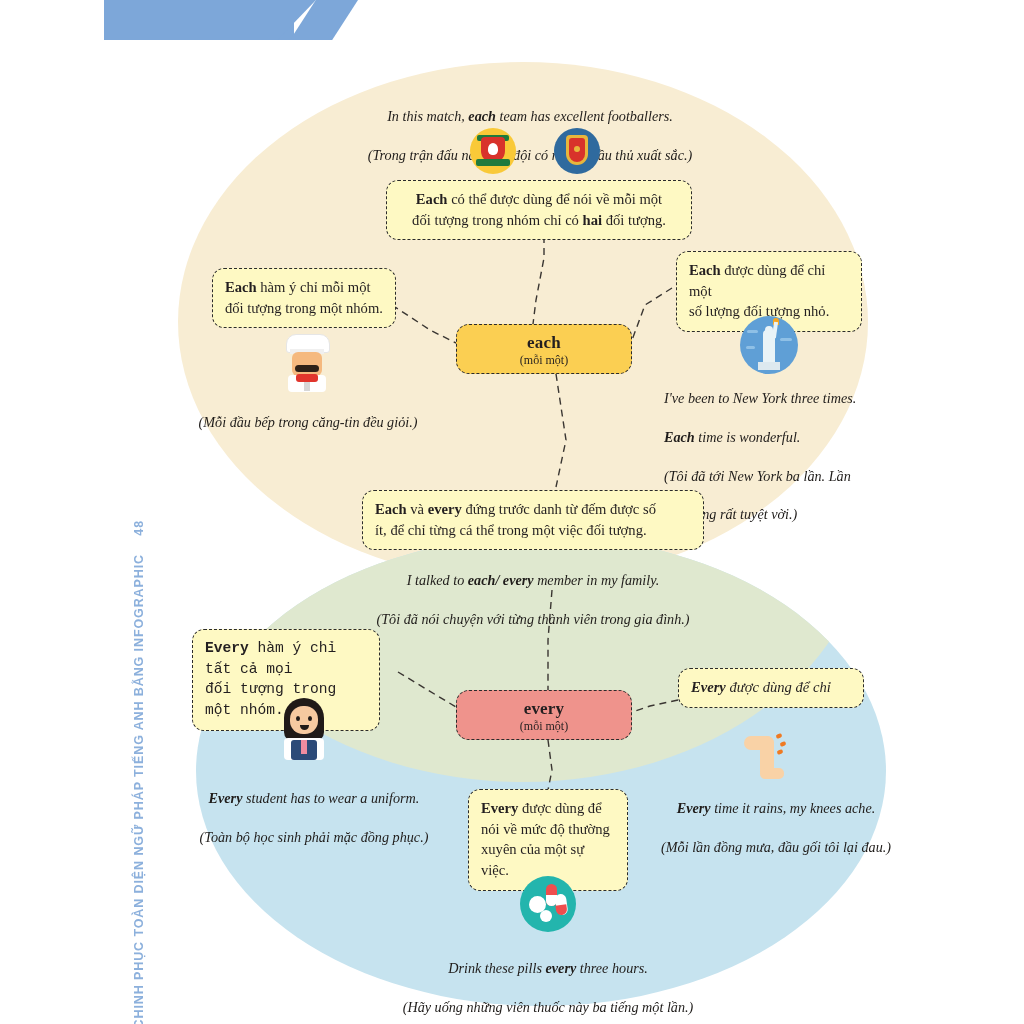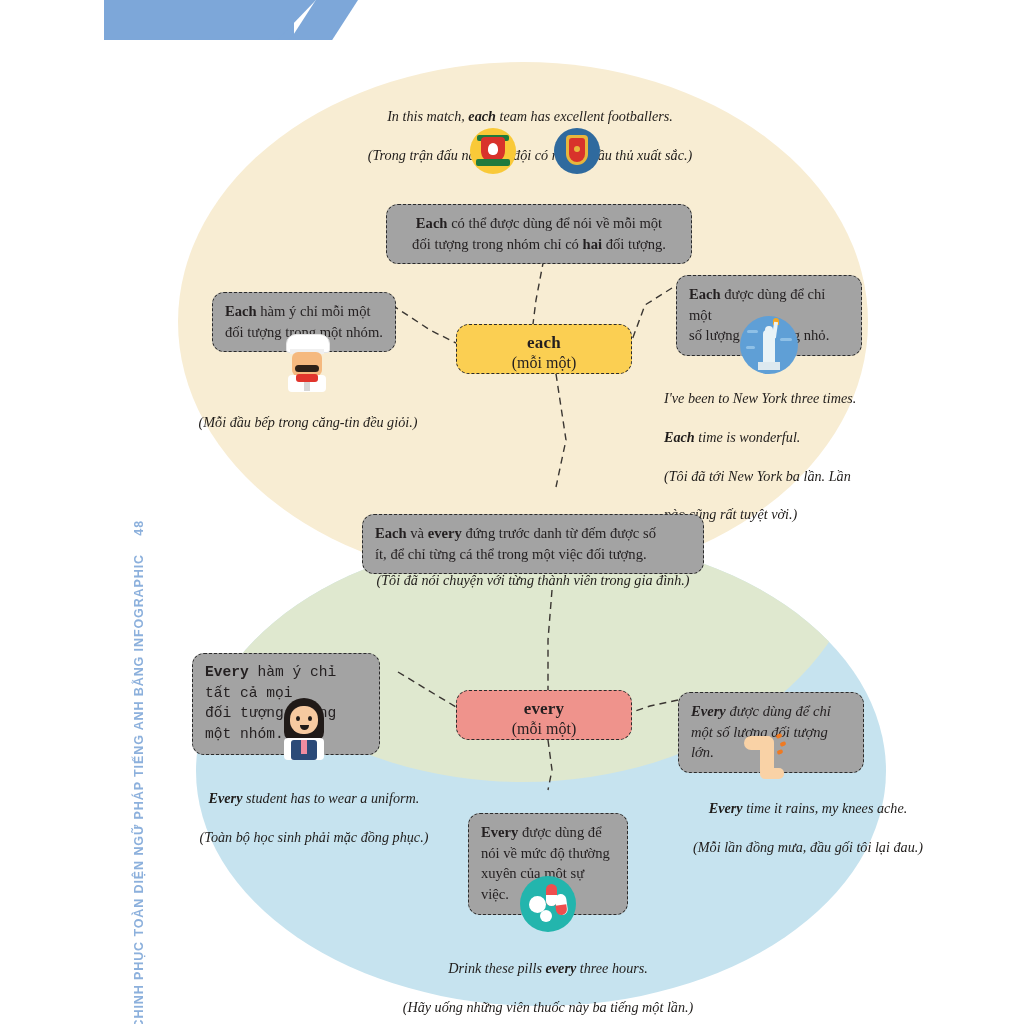--- a/index.html
+++ b/index.html
@@ -64,44 +64,43 @@
   
   svg.links{position:absolute;left:0;top:0;width:1024px;height:1024px;overflow:visible;}
   svg.links path,svg.links line{
     stroke:#3a3632;stroke-width:1.4;fill:none;
     stroke-dasharray:7 5;stroke-linecap:butt;
   }
 
   
   .note{
     position:absolute;
-    background:#a3a3a3;
+    background:#fef9c3;
     border:1.6px dashed #2b2b2b;
     border-radius:12px;
     padding:8px 12px 9px;
     font-size:14.6px;
     line-height:1.42;
     text-align:left;
     box-sizing:border-box;
-    margin-top:24px;
   }
   .note b{font-weight:700;}
 
   
   .node{
     position:absolute;
     border:1.7px dashed #2b2b2b;
     border-radius:13px;
     text-align:center;
     box-sizing:border-box;
     padding:7px 0 8px;
     line-height:1.24;
   }
   .node .w{display:block;font-weight:700;font-size:17px;letter-spacing:.2px;}
-  .node .t{display:block;font-size:16px;}
+  .node .t{display:block;font-size:12px;}
   .node-each{left:456px;top:324px;width:176px;height:50px;background:#fbcf52;}
   .node-every{left:456px;top:690px;width:176px;height:50px;background:#ef938c;}
 
   
   .ex{
     position:absolute;
     font-style:italic;
     font-size:14.2px;
     line-height:1.36;
     white-space:pre-line;
@@ -285,31 +284,31 @@
     <div>(Tôi đã tới New York ba lần. Lần</div>
     <div>nào cũng rất tuyệt vời.)</div>
   </div>
 
   <div class="note" style="left:362px;top:490px;width:342px;">
     <div><b>Each</b><span> và </span><b>every</b><span> đứng trước danh từ đếm được số</span></div>
     <div>ít, để chỉ từng cá thể trong một việc đối tượng.</div>
   </div>
 
   <div class="ex center" style="left:358px;top:552px;width:350px;">
+    <div><span>I talked to </span><b>each/ every</b><span> member in my family.</span></div>
     <div>(Tôi đã nói chuyện với từng thành viên trong gia đình.)</div>
   </div>
 
   <div class="note" style="left:192px;top:629px;width:188px;font-family:Liberation Mono, monospace;">
     <div><b>Every</b><span> hàm ý chỉ tất cả mọi</span></div>
     <div>đối tượng trong một nhóm.</div>
   </div>
 
   <div class="note" style="left:678px;top:668px;width:186px;font-style:italic;">
     <div><b>Every</b><span> được dùng để chỉ</span></div>
-    <div>một số lượng đối tượng lớn.</div>
   </div>
 
   <div class="node node-every">
     <span class="w">every</span>
     <span class="t">(mỗi một)</span>
   </div>
 
   <div class="note" style="left:468px;top:789px;width:160px;">
     <div><b>Every</b><span> được dùng để</span></div>
     <div>nói về mức độ thường</div>
@@ -334,21 +333,21 @@
 
   <div class="knee ico">
     <div class="s1"></div>
       <div class="s2"></div>
       <div class="s3"></div>
     <div class="thigh"></div>
       <div class="shin"></div>
       <div class="foot"></div>
   </div>
 
-  <div class="ex center" style="left:684px;top:780px;width:248px;text-align:center;">
+  <div class="ex center" style="left:652px;top:780px;width:248px;text-align:center;">
     <div><b>Every</b><span> time it rains, my knees ache.</span></div>
     <div>(Mỗi lần đồng mưa, đầu gối tôi lại đau.)</div>
   </div>
 
   <div class="pills ico">
     <div class="p1"></div>
       <div class="p2"></div>
     <div class="cap1"></div>
       <div class="cap1b"></div>
     <div class="cap2"></div>

